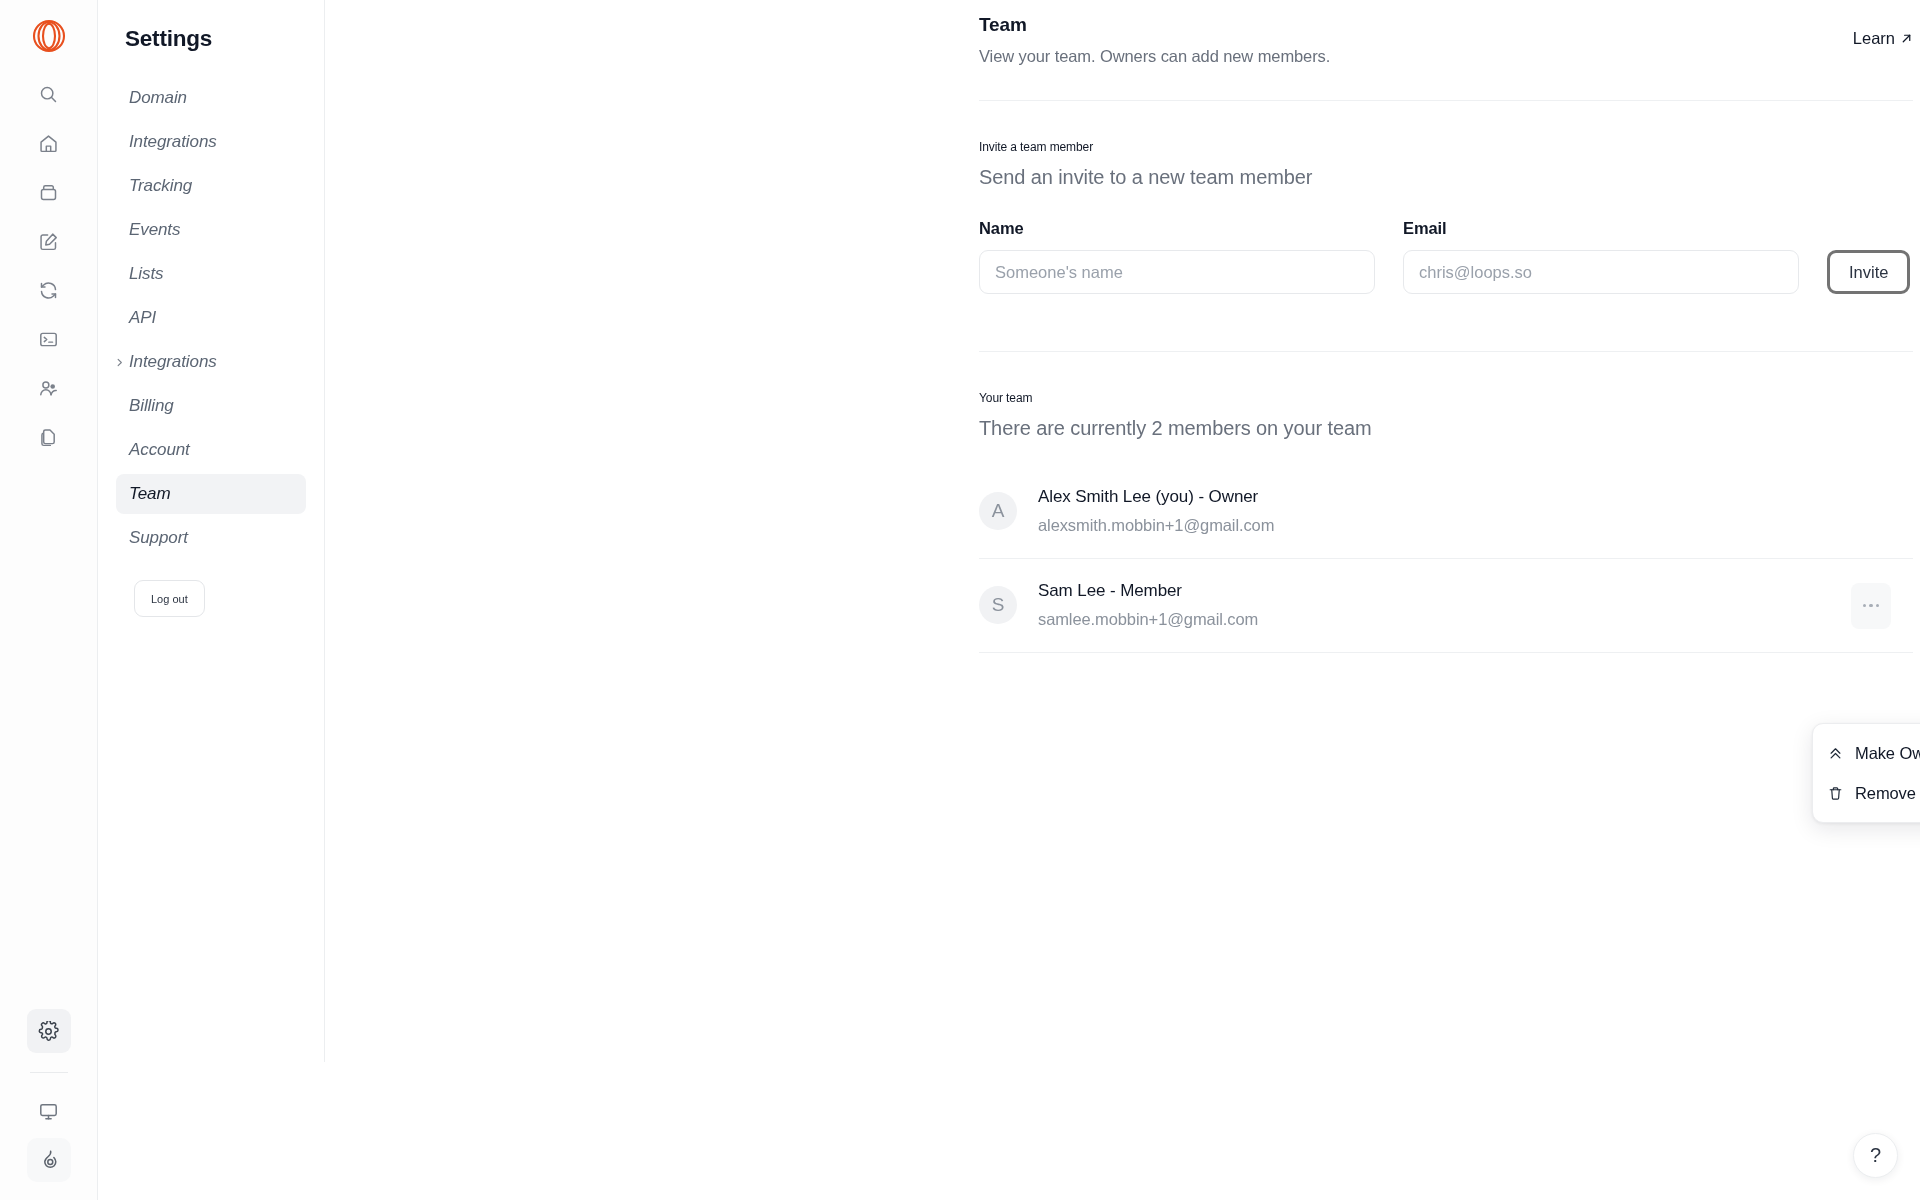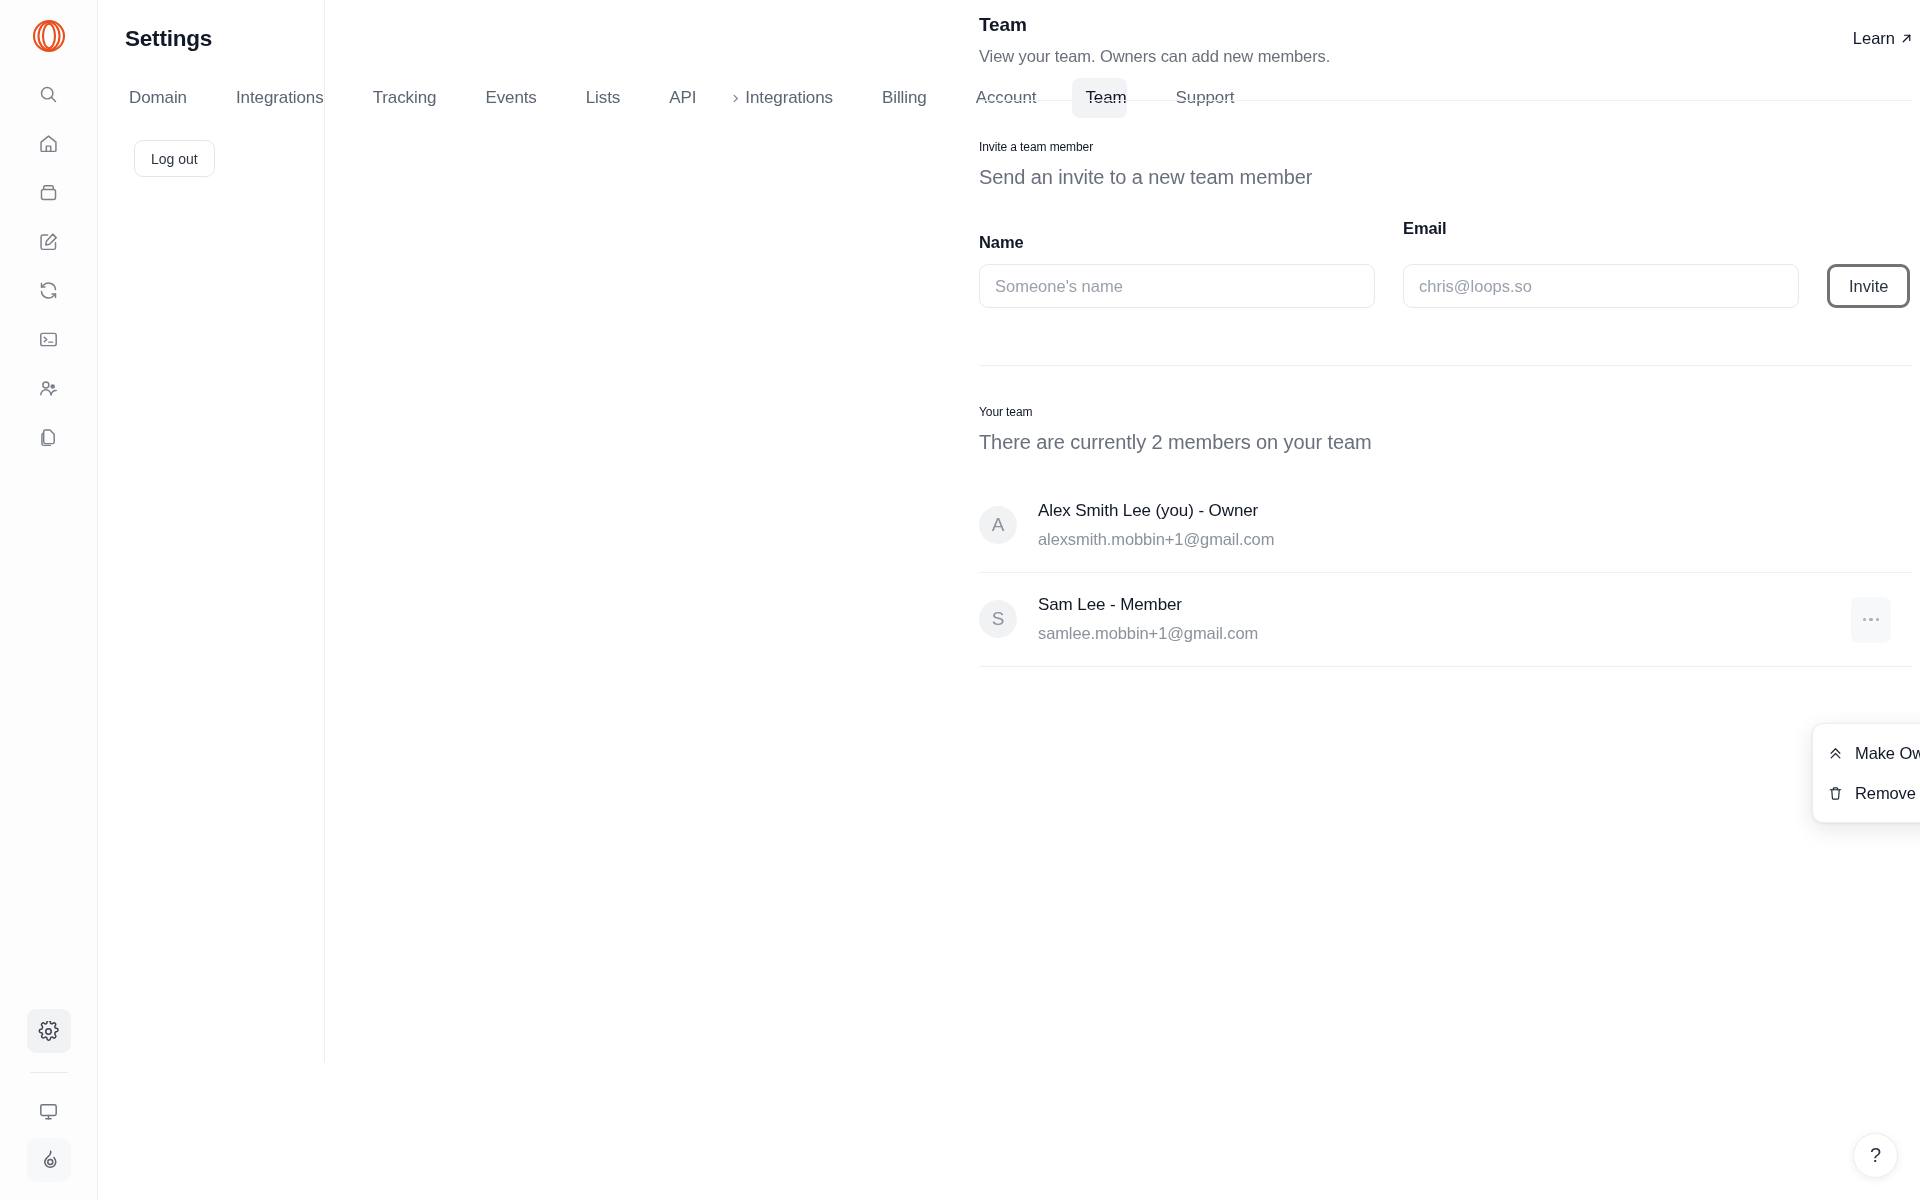--- a/index.html
+++ b/index.html
@@ -49,21 +49,21 @@
     height:1062px;
     border-right:1px solid #eceef0;
     background:#ffffff;
     padding-top:14px;
   }
   .settings-title {
     font-size:22.5px; font-weight:700; color:#111827;
     letter-spacing:-0.2px;
     padding:0 0 0 27px; margin-top:12px; margin-bottom:26px;
   }
-  .nav-list { display:flex; flex-direction:row; }
+  .nav-list { display:flex; flex-direction:column;font-style:italic; }
   .nav-item {
     position:relative;
     height:40px;
     display:flex; align-items:center;
     margin:0 18px 4px 18px;
     padding-left:13px;
     border-radius:8px;
     font-size:17px; color:#5b6573;
     cursor:pointer; white-space:nowrap;
     letter-spacing:-0.1px;
@@ -71,21 +71,21 @@
   .nav-item.selected { background:#f2f3f5; color:#111827; font-weight:400; }
   .nav-item .chev {
     position:absolute; left:-4px; top:50%; transform:translateY(-50%);
     width:14px; height:14px; display:flex; align-items:center; justify-content:center;
   }
   .logout-wrap { padding:18px 0 0 36px; }
   .logout-btn {
     display:inline-flex; align-items:center; justify-content:center;
     height:37px; padding:0 16px;
     border:1px solid #e4e6e9; border-radius:9px;
-    background:#fff; color:#2c3442; font-size:14px;
+    background:#fff; color:#2c3442; font-size:11px;
     cursor:pointer;
   }
 
   
   .main {
     flex:1 1 auto; height:1200px; position:relative;
     overflow:hidden;
   }
   .content {
     width:934px;
@@ -111,21 +111,21 @@
   .field { display:flex; flex-direction:column; }
   .field-label { font-size:16.5px; font-weight:700; color:#111827; margin-bottom:12px; letter-spacing:-0.1px; }
   .field input {
     height:44px; border:1px solid #e7e9ec; border-radius:9px;
     padding:0 15px; font-size:16.5px; color:#111827;
     font-family:"Liberation Sans", sans-serif; background:#fff;
     outline:none;
   }
   .field input::placeholder { color:#9aa1ab; }
   .field-name { width:396px; }
-  .field-email { width:396px;gap:14px; }
+  .field-email { width:396px; }
   .invite-btn {
     height:44px; padding:0 19px;
     border:3px solid #737373; border-radius:9px; background:#fff;
     font-size:16.5px; color:#2c3442; cursor:pointer;
     font-family:"Liberation Sans", sans-serif;
   }
 
   .divider2 { height:1px; background:#eef0f2; margin-top:57px; }
 
   .team-list { margin-top:0; }

